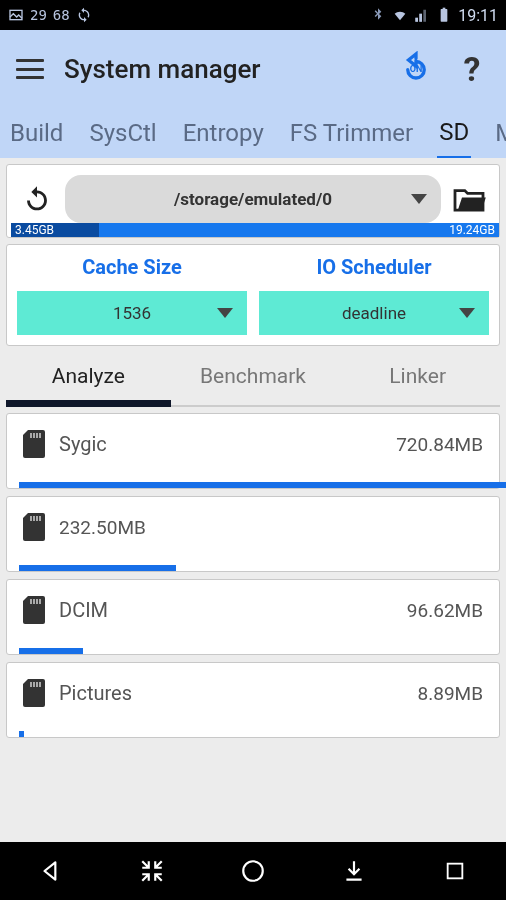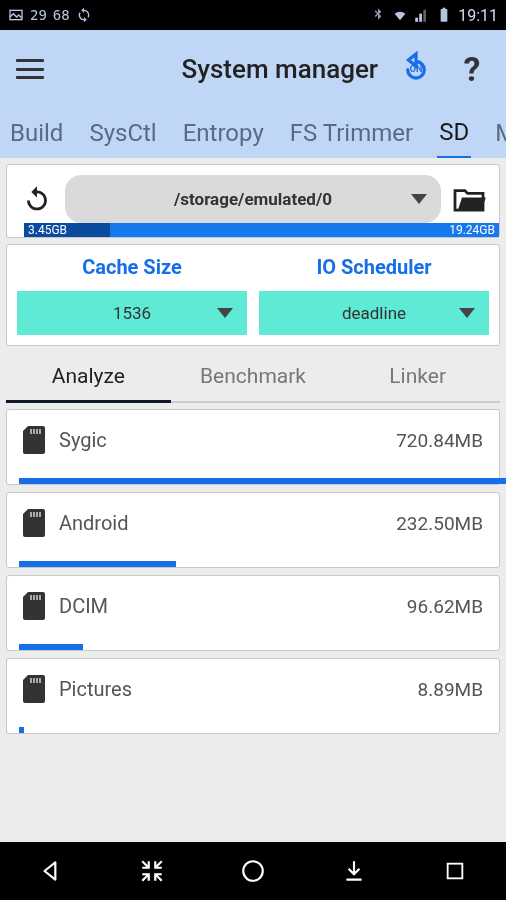--- a/index.html
+++ b/index.html
@@ -3,53 +3,53 @@
 <meta charset="utf-8">
 <style>
 * { margin: 0; padding: 0; box-sizing: border-box; font-family: Roboto, Arial, sans-serif; }
 body { width: 506px; height: 900px; background: #ececec; overflow: hidden; position: relative; }
 
 .status-bar { height: 30px; background: #000; color: #b8c5e0; display: flex; align-items: center; justify-content: space-between; padding: 0 8px; font-size: 14px; }
 .status-left { display: flex; gap: 6px; align-items: center; }
 .status-right { display: flex; gap: 6px; align-items: center; }
 .status-icon { width: 16px; height: 16px; }
 
-.app-bar { height: 78px; background: #c0d6f7; display: flex; align-items: center; padding: 0 16px; gap: 20px; text-align: right; }
+.app-bar { height: 78px; background: #c0d6f7; display: flex; align-items: center; padding: 0 16px; gap: 20px; }
 .hamburger { width: 28px; height: 20px; display: flex; flex-direction: column; justify-content: space-between; }
 .hamburger div { height: 3px; background: #333; border-radius: 1px; }
 .app-title { font-size: 26px; font-weight: 500; color: #222; flex: 1; }
 .header-icon { width: 36px; height: 36px; display: flex; align-items: center; justify-content: center; }
 
 .tabs { height: 50px; background: #c0d6f7; display: flex; align-items: center; padding: 0 8px; gap: 22px; font-size: 24px; color: #5a6a85; overflow: hidden; }
 .tab { padding: 10px 2px; cursor: pointer; white-space: nowrap; }
 .tab.active { color: #1a1a1a; border-bottom: 3px solid #176fe8; }
 
 .main { padding: 6px; }
 
 .card { background: #fff; border: 1px solid #c8c8c8; border-radius: 3px; margin-bottom: 6px; }
 
 .storage-card { position: relative; padding: 10px 10px 14px 10px; }
 .storage-card-inner { display: flex; align-items: center; gap: 8px; }
 .refresh-btn { width: 40px; height: 40px; display: flex; align-items: center; justify-content: center; }
 .path-dropdown { flex: 1; background: #dadada; height: 48px; display: flex; align-items: center; justify-content: center; position: relative; font-size: 17px; font-weight: bold; color: #333; border-radius: 16px; }
 .path-dropdown .dropdown-arrow { position: absolute; right: 14px; }
 .folder-btn { width: 40px; height: 40px; display: flex; align-items: center; justify-content: center; }
-.storage-bar { position: absolute; left: 17px; right: 0; bottom: 0; height: 14px; background: #1678ee; display: flex; justify-content: space-between; align-items: center; }
+.storage-bar { position: absolute; left: 4px; right: 0; bottom: 0; height: 14px; background: #1678ee; display: flex; justify-content: space-between; align-items: center; }
 .storage-used { position: absolute; left: 0; top: 0; height: 100%; background: #0a4ba0; }
 .storage-label { position: relative; color: #fff; font-size: 12px; padding: 0 4px; z-index: 1; }
 
 .settings-card { padding: 10px; display: flex; gap: 12px; }
 .setting-col { flex: 1; display: flex; flex-direction: column; align-items: center; }
 .setting-label { color: #176fe8; font-size: 20px; font-weight: bold; margin-bottom: 12px; }
 .setting-dropdown { width: 100%; background: #5eead4; height: 44px; display: flex; align-items: center; justify-content: center; position: relative; font-size: 17px; color: #333; }
 .setting-dropdown .dropdown-arrow { position: absolute; right: 14px; }
 
 .subtabs { display: flex; padding: 10px 0 0 0; margin: 8px 0 6px 0; }
 .subtab { flex: 1; text-align: center; font-size: 21px; color: #777; padding-bottom: 12px; border-bottom: 2px solid #ccc; cursor: pointer; }
-.subtab.active { color: #222; border-bottom: 3px solid #0f172a; }
+.subtab.active { color: #222; border-bottom: 7px solid #0f172a; }
 
 .item-card { background: #fff; border: 1px solid #c8c8c8; border-radius: 3px; margin-bottom: 7px; padding: 16px 16px 0 16px; position: relative; height: 76px; }
 .item-row { display: flex; align-items: center; gap: 14px; }
 .sd-icon { width: 22px; height: 28px; background: #333; border-radius: 2px 2px 2px 2px; position: relative; }
 .sd-icon::before { content: ''; position: absolute; left: 0; top: 0; border-top: 5px solid #fff; border-right: 5px solid transparent; }
 .sd-icon::after { content: ''; position: absolute; top: 3px; right: 3px; width: 12px; height: 5px; background: repeating-linear-gradient(90deg, #aaa 0 2px, transparent 2px 3px); }
 .item-name { flex: 1; font-size: 20px; color: #555; }
 .item-size { font-size: 19px; color: #555; }
 .item-bar { position: absolute; left: 12px; bottom: 0; height: 6px; background: #176fe8; }
 
@@ -172,21 +172,20 @@
     <div class="item-row">
       <div class="sd-icon"></div>
       <div class="item-name">Sygic</div>
       <div class="item-size">720.84MB</div>
     </div>
     <div class="item-bar" style="width:100%"></div>
       </div>
       <div class="item-card">
     <div class="item-row">
       <div class="sd-icon"></div>
-      <div class="item-name">Android</div>
       <div class="item-size">232.50MB</div>
     </div>
     <div class="item-bar" style="width:32%"></div>
       </div>
       <div class="item-card">
     <div class="item-row">
       <div class="sd-icon"></div>
       <div class="item-name">DCIM</div>
       <div class="item-size">96.62MB</div>
     </div>

